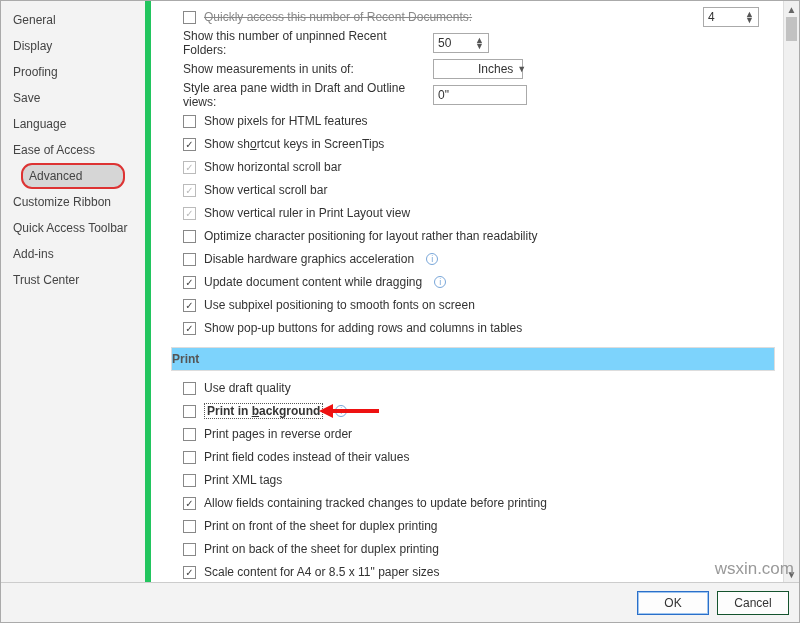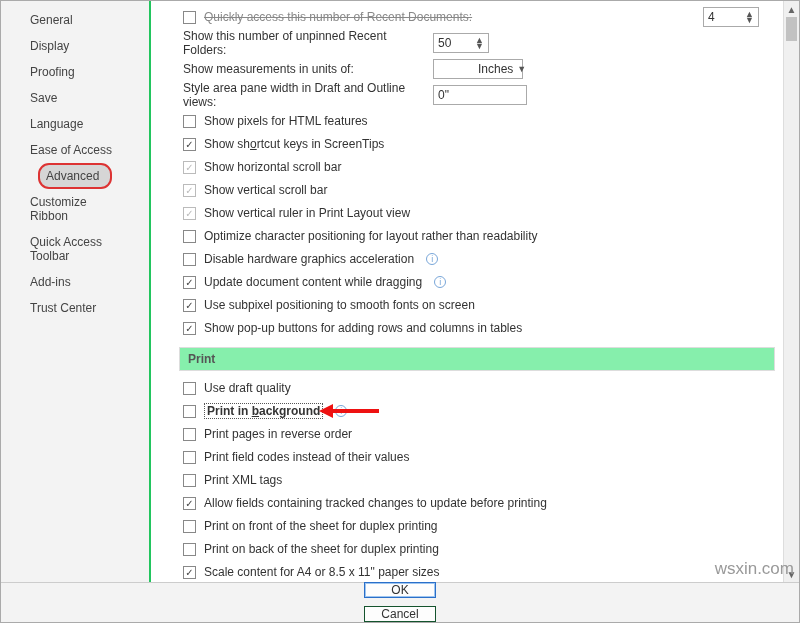--- a/index.html
+++ b/index.html
@@ -22,22 +22,22 @@
   border: 1px solid #aaa;
 }
 .dialog-body {
   display: flex;
   flex: 1;
   overflow: hidden;
 }
 .sidebar {
   width: 150px;
   background: #f3f3f3;
-  border-right: 2px solid #22c55e;
-  padding: 6px 17px;
+  border-right: 6px solid #22c55e;
+  padding: 6px 0;
 }
 .side-item {
   padding: 6px 12px;
   cursor: pointer;
   color: #444;
 }
 .side-item.selected {
   background: #d6d6d6;
 }
 .side-item.highlighted {
@@ -119,26 +119,26 @@
   width: 13px; height: 13px;
   border: 1px solid #888;
   background:#fff;
   display:flex;align-items:center;justify-content:center;
   font-size:10px;
   color:#444;
 }
 .chk.disabled { color:#9a9a9a; }
 .chk.disabled .chk-box { border-color:#bbb; color:#bbb; }
 .section-header {
-  background:#86efac;
+  background:#7dd3fc;
   border:1px solid #ddd;
   font-weight:bold;
   color:#555;
-  padding:4px 8px;
-  margin: 8px 0 6px 16px;
+  padding:4px 0;
+  margin: 8px 0 6px 8px;
 }
 .info-icon {
   display:inline-block;
   width:12px;height:12px;
   border:1px solid #7aa7d9;
   border-radius:50%;
   color:#7aa7d9;
   font-size:9px;
   line-height:10px;
   text-align:center;
@@ -162,21 +162,21 @@
   position:absolute;left:0;top:0;width:0;height:0;
   border-top:7px solid transparent;
   border-bottom:7px solid transparent;
   border-right:14px solid #e11;
 }
 .footer {
   height: 40px;
   border-top:1px solid #ccc;
   background:#f3f3f3;
   display:flex;justify-content:flex-end;align-items:center;
-  gap:8px;padding:0 10px;flex-direction:column;
+  gap:8px;padding:0 10px;
 }
 .btn {
   min-width:72px;height:24px;
   border:1px solid #14532d;background:#fdfdfd;
   display:flex;align-items:center;justify-content:center;
   cursor:pointer;
 }
 .btn.primary { border:1px solid #2a6fc9; box-shadow:0 0 0 1px #9ec5f0 inset;}
 .watermark {
   position:absolute;right:6px;bottom:44px;

